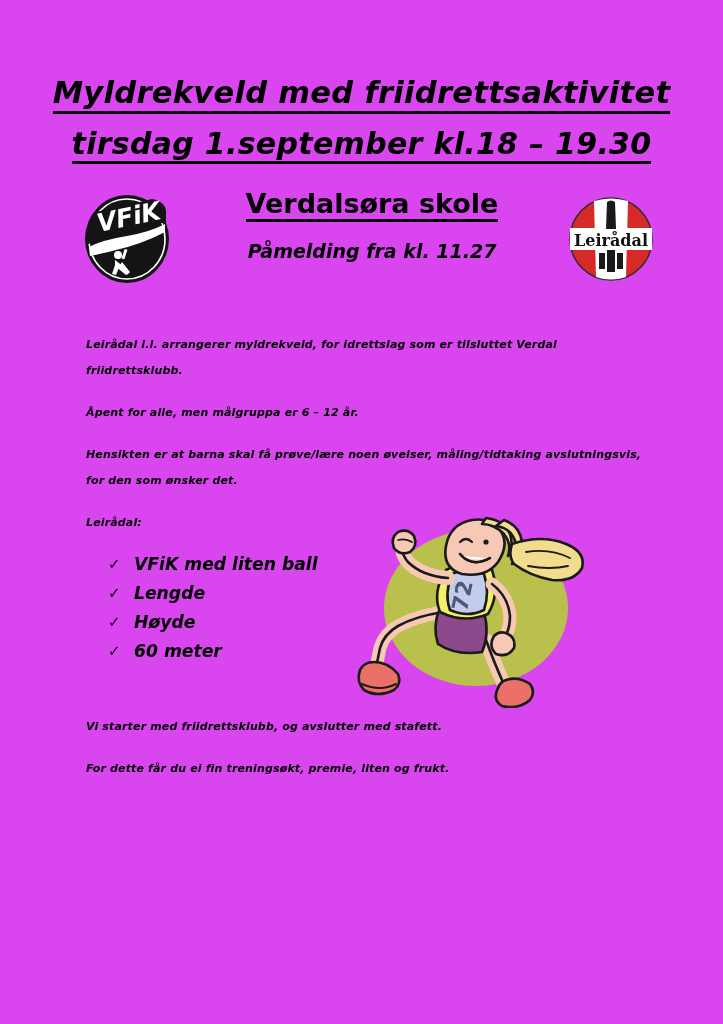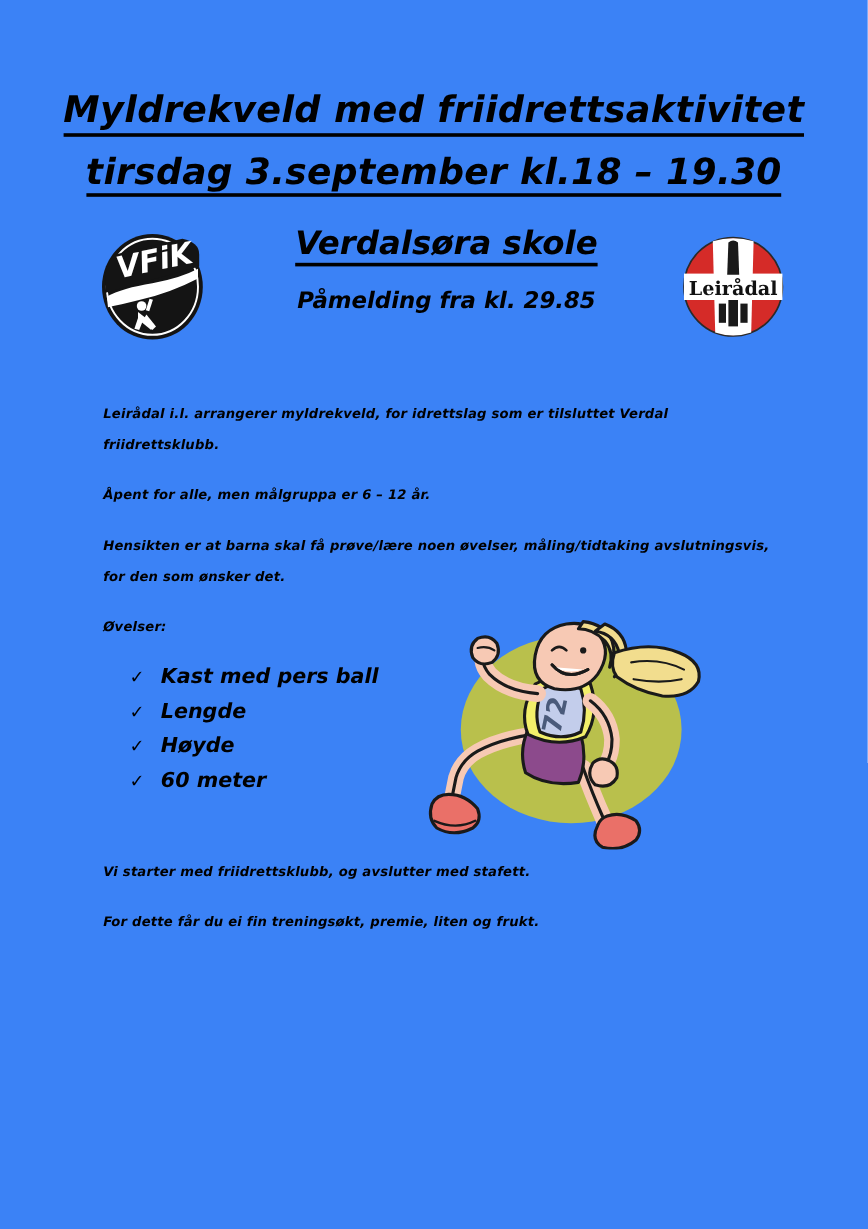--- a/index.html
+++ b/index.html
@@ -12,21 +12,21 @@
     height: 1024px;
     position: relative;
     overflow: hidden;
     font-family: "DejaVu Sans", sans-serif;
     color: #000000;
   }
 
   .page {
     position: absolute;
     inset: 0;
-    background: #3b82f6;
+    background: #d946ef;
   }
 
   
   .title-block {
     position: absolute;
     left: 0;
     top: 78px;
     width: 723px;
     text-align: center;
   }
@@ -60,21 +60,20 @@
     position: absolute;
     left: 182px;
     top: 0px;
     width: 380px;
     text-align: center;
   }
   .school-line {
     display: inline-block;
     font-family: "DejaVu Sans", sans-serif;
     font-weight: bold;
-    font-style: italic;
     font-size: 27px;
     line-height: 1.0;
     border-bottom: 3px solid #000;
     padding-bottom: 2px;
     white-space: nowrap;
   }
   .signup-line {
     margin-top: 18px;
     font-family: "DejaVu Sans", sans-serif;
     font-weight: bold;
@@ -158,28 +157,28 @@
   }
 </style>
 </head>
 <body>
 
 <div class="page">
 
   <div class="title-block">
     <div class="title-line l1">Myldrekveld med friidrettsaktivitet</div>
     <br>
-    <div class="title-line l2">tirsdag 3.september kl.18 – 19.30</div>
+    <div class="title-line l2">tirsdag 1.september kl.18 – 19.30</div>
   </div>
 
   <div class="header-row">
 
     <div class="center-head">
       <div class="school-line">Verdalsøra skole</div>
-      <div class="signup-line">Påmelding fra kl. 29.85</div>
+      <div class="signup-line">Påmelding fra kl. 11.27</div>
     </div>
   </div>
 
   <div class="logo-vfik">
     <svg viewBox="0 0 90 94" width="90" height="94">
       <ellipse cx="45" cy="47" rx="42" ry="44" fill="#141414"></ellipse>
       <ellipse cx="45" cy="47" rx="38" ry="40" fill="none" stroke="#ffffff" stroke-width="1.6"></ellipse>
 
       <path d="M6 52 L84 30 L84 20 Q84 10 70 7 L14 20 Q6 26 6 38 Z" fill="#141414"></path>
       <path d="M7 55 Q20 48 45 44 Q68 40 83 32 L83 40 Q60 52 34 58 Q18 62 8 64 Z" fill="#ffffff"></path>
@@ -213,25 +212,25 @@
       <rect x="49" y="57" width="6" height="16" fill="#1a1a1a"></rect>
 
       <text x="43" y="50" text-anchor="middle" font-family="DejaVu Serif, serif" font-weight="bold" font-size="16" fill="#111111">Leirådal</text>
     </svg>
   </div>
 
   <div class="body-text">
     <p class="para">Leirådal i.l. arrangerer myldrekveld, for idrettslag som er tilsluttet Verdal friidrettsklubb.</p>
     <p class="para">Åpent for alle, men målgruppa er 6 – 12 år.</p>
     <p class="para">Hensikten er at barna skal få prøve/lære noen øvelser, måling/tidtaking avslutningsvis, for den som ønsker det.</p>
-    <p class="para tight">Øvelser:</p>
+    <p class="para tight">Leirådal:</p>
     <ul class="bullets">
       <li>
         <span class="chk">✓</span>
-        <span>Kast med pers ball</span>
+        <span>VFiK med liten ball</span>
       </li>
       <li>
         <span class="chk">✓</span>
         <span>Lengde</span>
       </li>
       <li>
         <span class="chk">✓</span>
         <span>Høyde</span>
       </li>
       <li>

